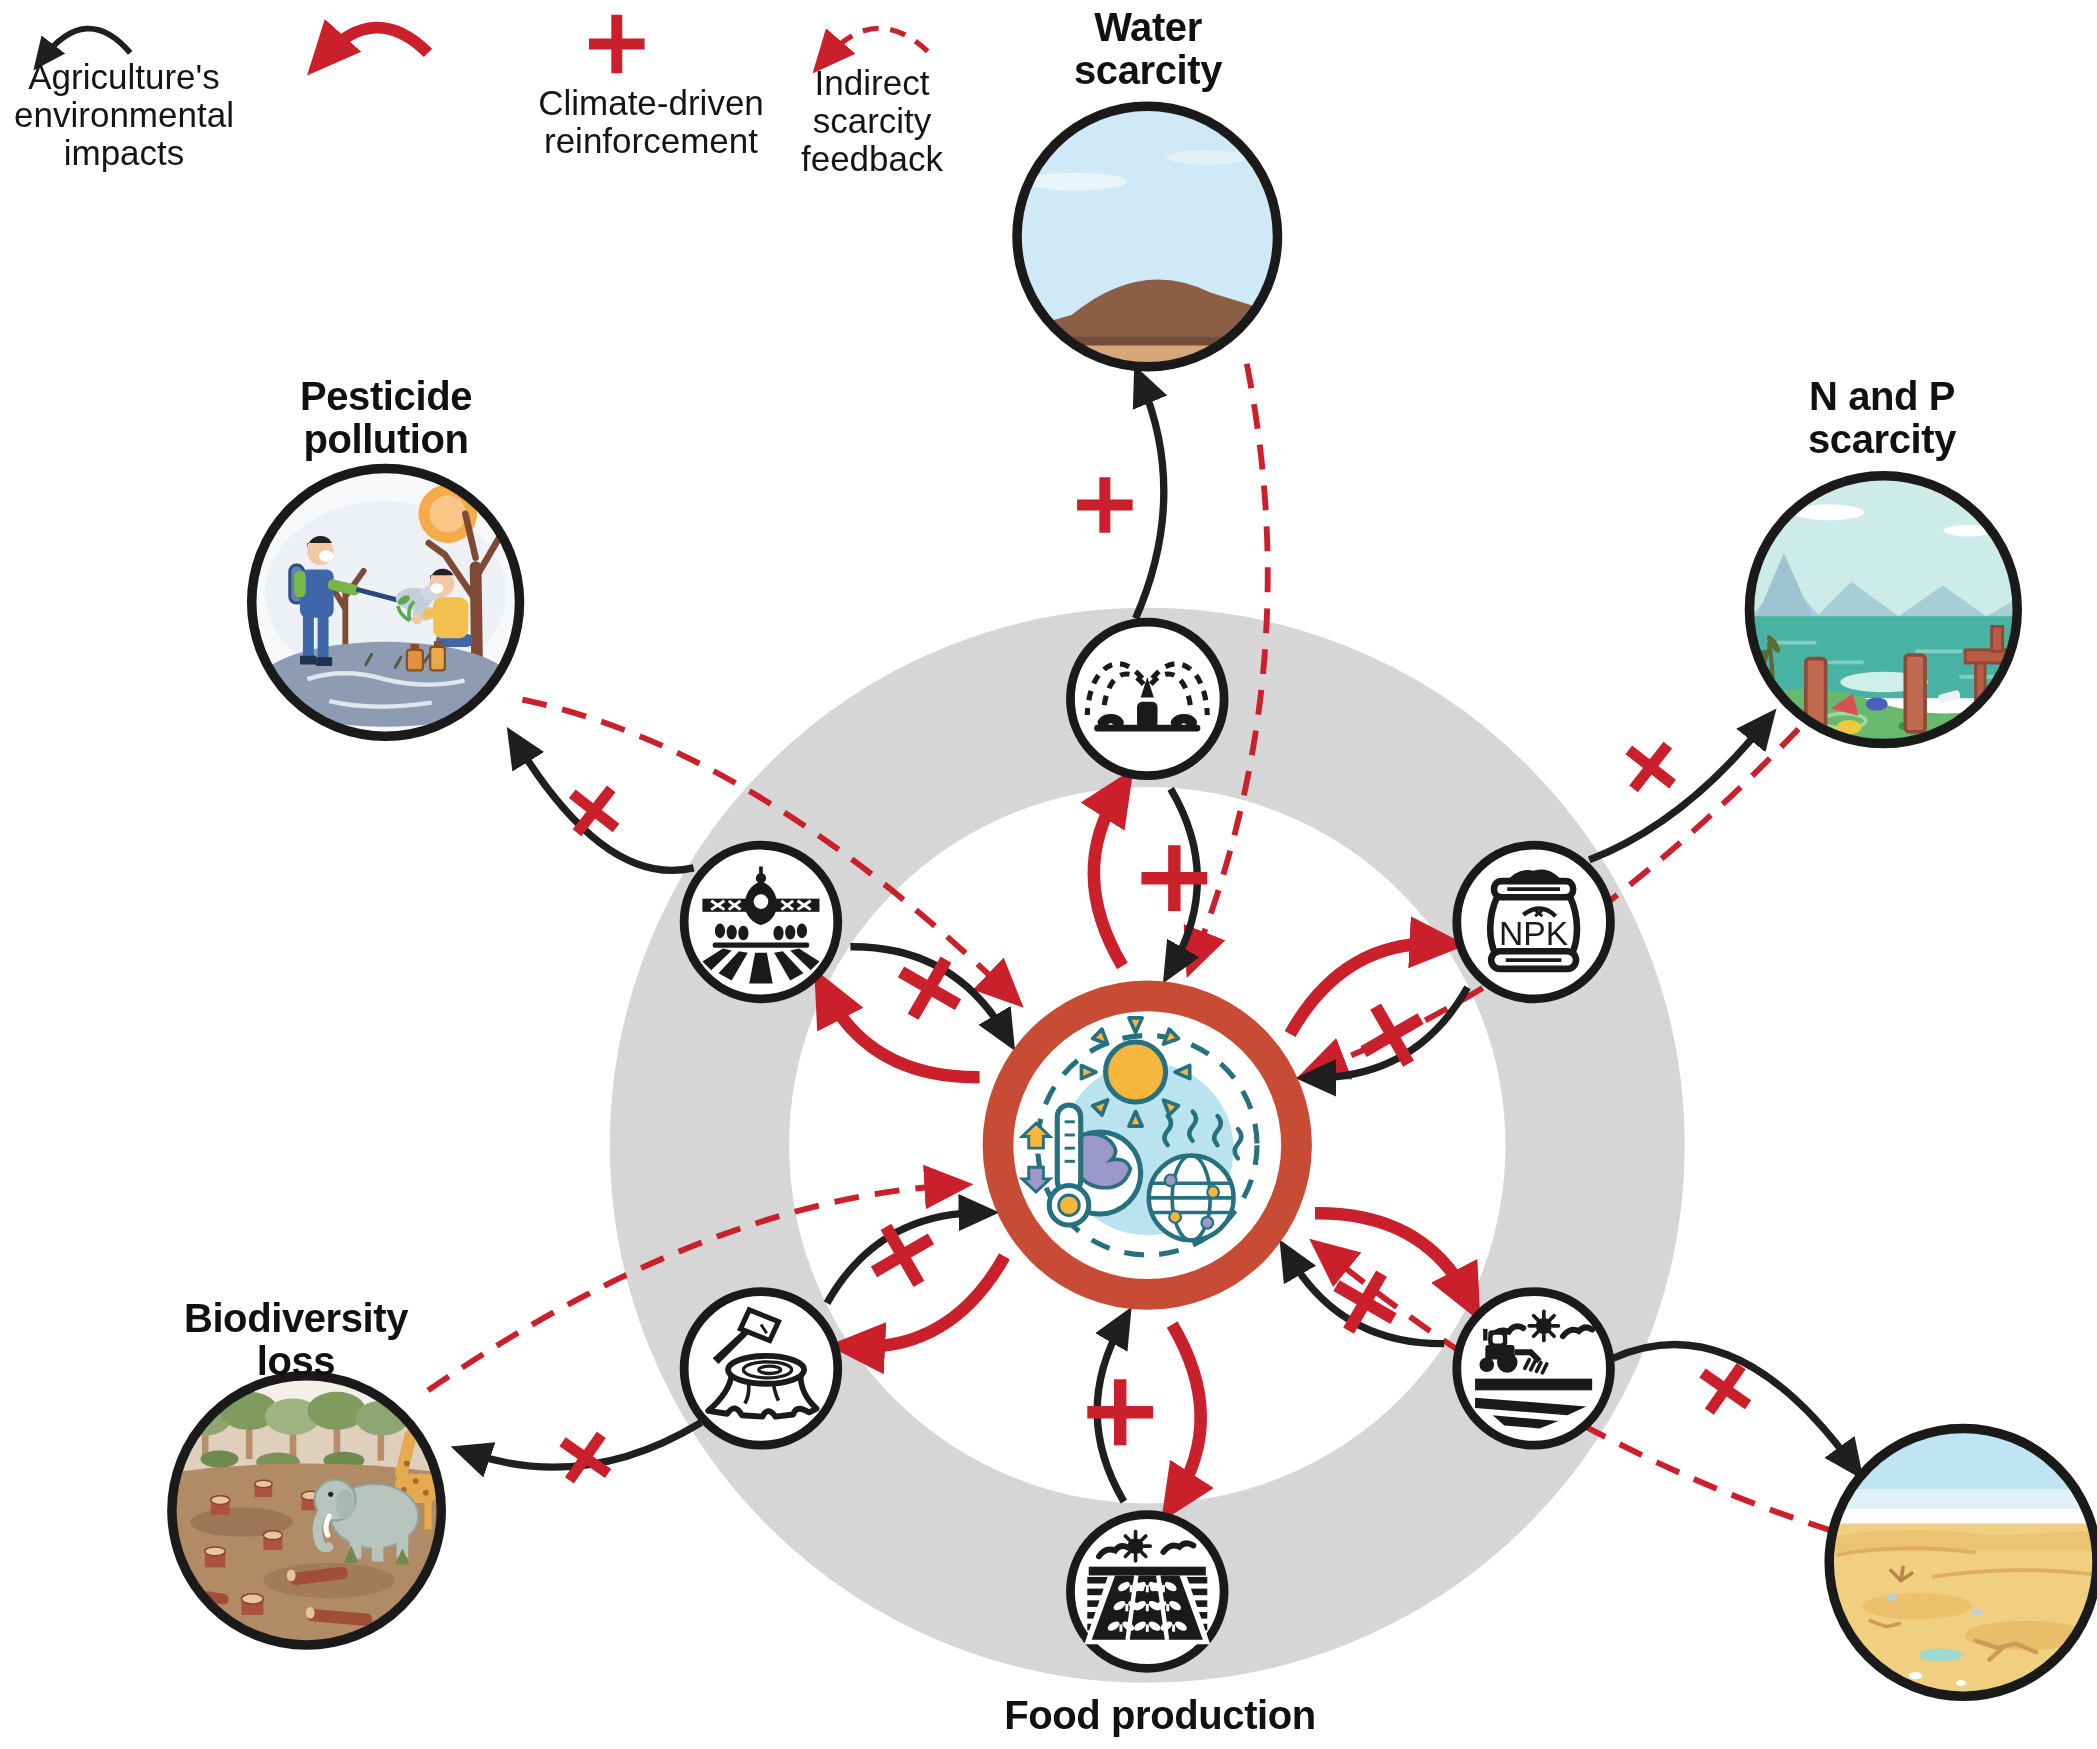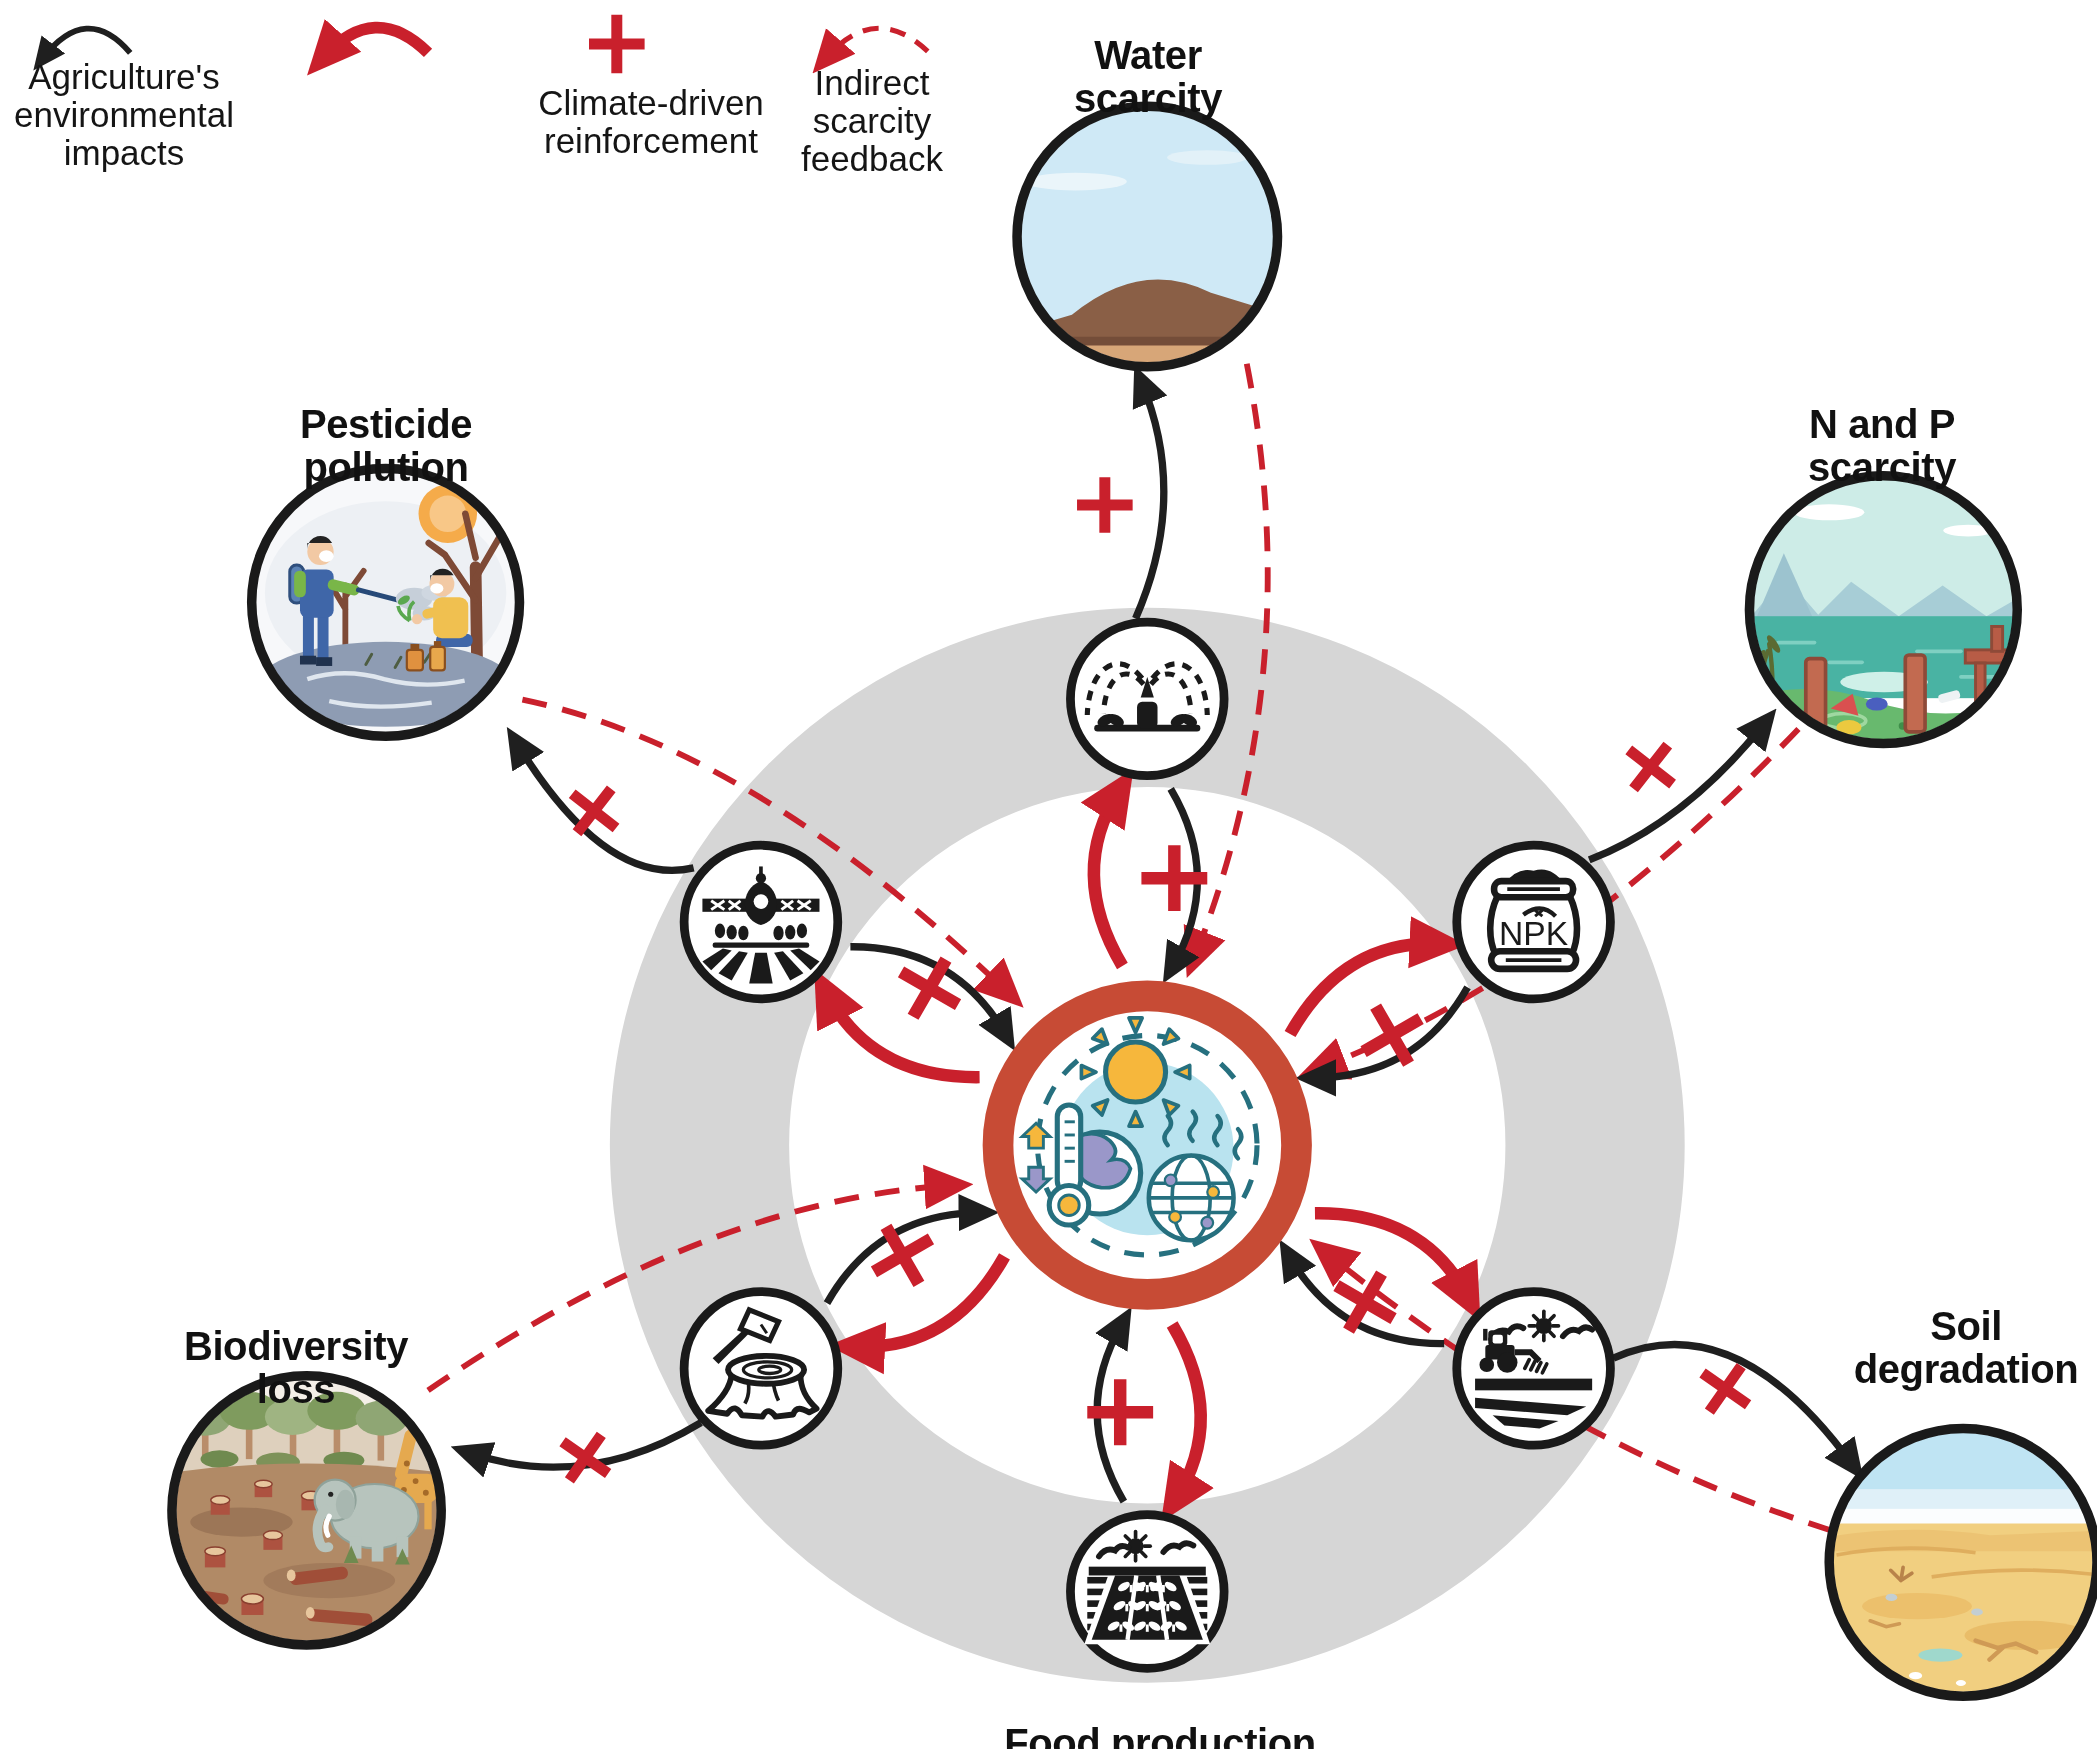--- a/index.html
+++ b/index.html
@@ -1,20 +1,20 @@
 <!DOCTYPE html>
 <html style="font-size:11.7px"><head>
 <meta charset="utf-8">
 <style>
   html,body{margin:0;padding:0;background:#fff;}
   #canvas{position:relative;width:2097px;height:1749px;background:#fff;overflow:hidden;
           font-family:"Liberation Sans",sans-serif;}
   #diagram-svg{position:absolute;left:0;top:0;}
   .node-label{position:absolute;transform:translateX(-50%);text-align:center;
-              font:700 40px/1.07 "Liberation Sans",sans-serif;color:#111;letter-spacing:-0.4px;margin-top:28px;}
+              font:700 40px/1.07 "Liberation Sans",sans-serif;color:#111;letter-spacing:-0.4px;}
   .legend-label{position:absolute;transform:translateX(-50%);text-align:center;
               font:400 35px/1.09 "Liberation Sans",sans-serif;color:#151515;}
 </style>
 </head>
 <body>
 
 <div id="canvas">
 
 <svg id="diagram-svg" width="2097" height="1749" viewBox="0 0 2866 2390">
   <defs>
@@ -547,21 +547,20 @@
   <g>
     <path d="M178,72 Q118,2 58,80" fill="none" stroke="#1f1f1f" stroke-width="8" marker-end="url(#ah-black)"></path>
     <path d="M585,72 Q512,0 442,78" fill="none" stroke="#c9202c" stroke-width="16" marker-end="url(#ah-red)"></path>
     <path d="M805,60 H881 M843,20 V100" stroke="#c9202c" stroke-width="15"></path>
     <path d="M1268,70 Q1196,2 1128,80" fill="none" stroke="#c9202c" stroke-width="7" stroke-dasharray="22 16" marker-end="url(#ah-redd)"></path>
   </g>
 </svg>
 
 <div class="node-label" style="left:1148px;top:5.9px;width:234px">Water scarcity</div>
 <div class="node-label" style="left:1882px;top:375px;width:242px">N and P scarcity</div>
-<div class="node-label" style="left:1966px;top:1277px;width:263px">Soil degradation</div>
 <div class="node-label" style="left:296px;top:1297px;width:278px">Biodiversity loss</div>
 <div class="node-label" style="left:1160px;top:1694px;width:381px">Food production</div>
 <div class="node-label" style="left:386px;top:375px;width:234px">Pesticide pollution</div>
 
 <div class="legend-label" style="left:124px;top:58px;width:249px">Agriculture's environmental impacts</div>
 <div class="legend-label" style="left:651px;top:84px;width:242px">Climate-driven reinforcement</div>
 <div class="legend-label" style="left:872px;top:64px;width:220px">Indirect scarcity feedback</div>
 
 </div>
 

